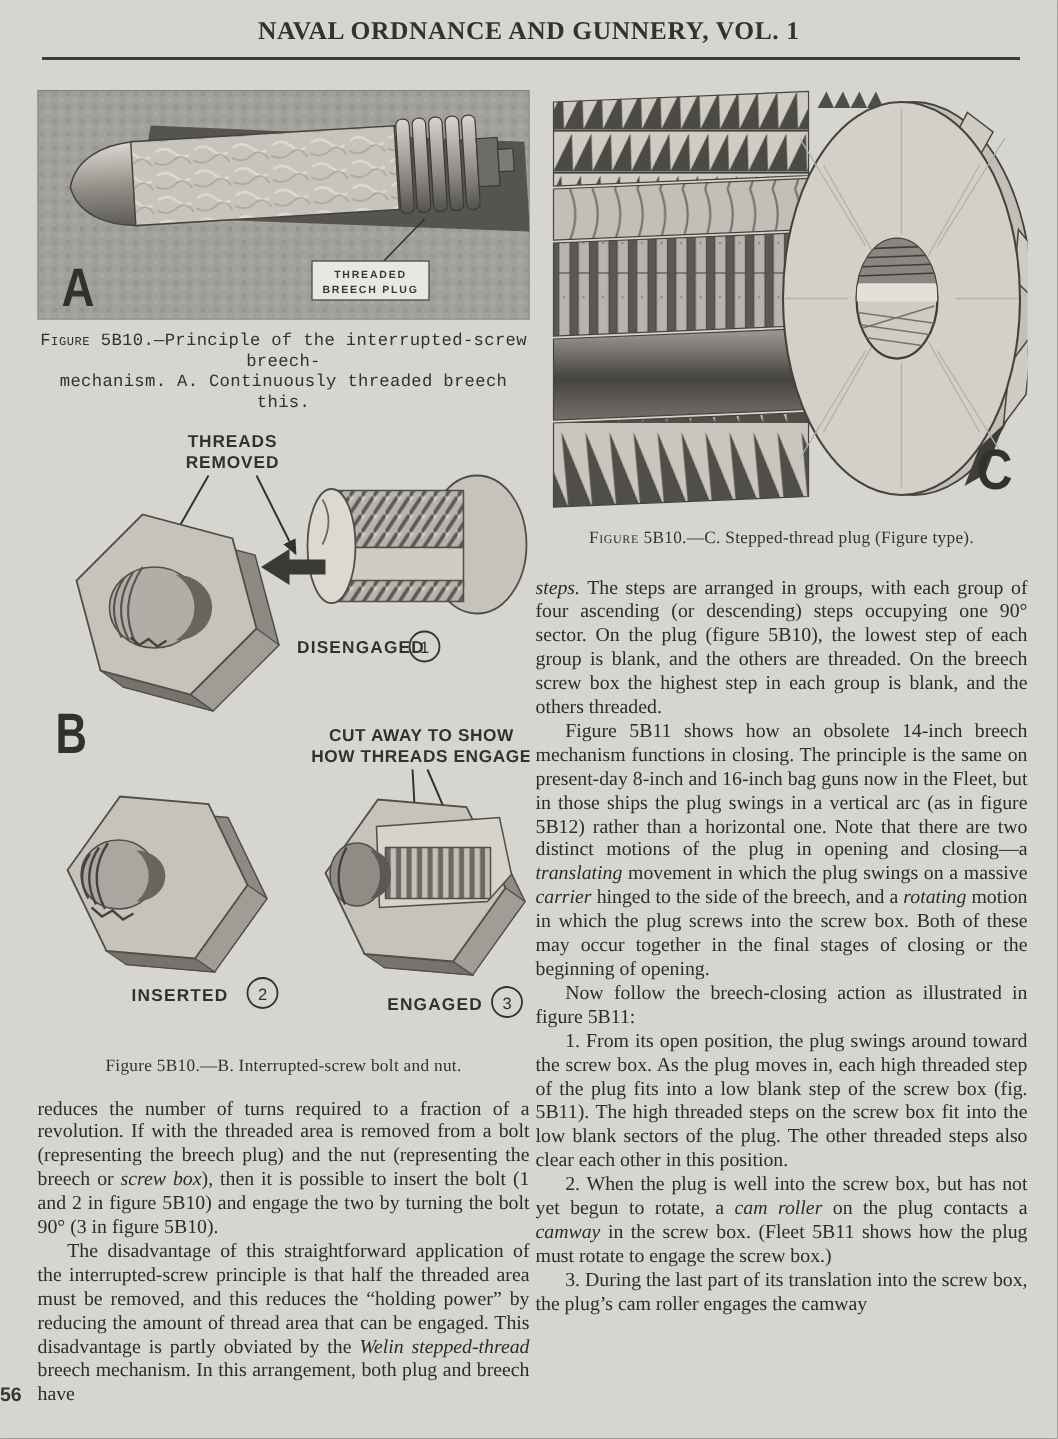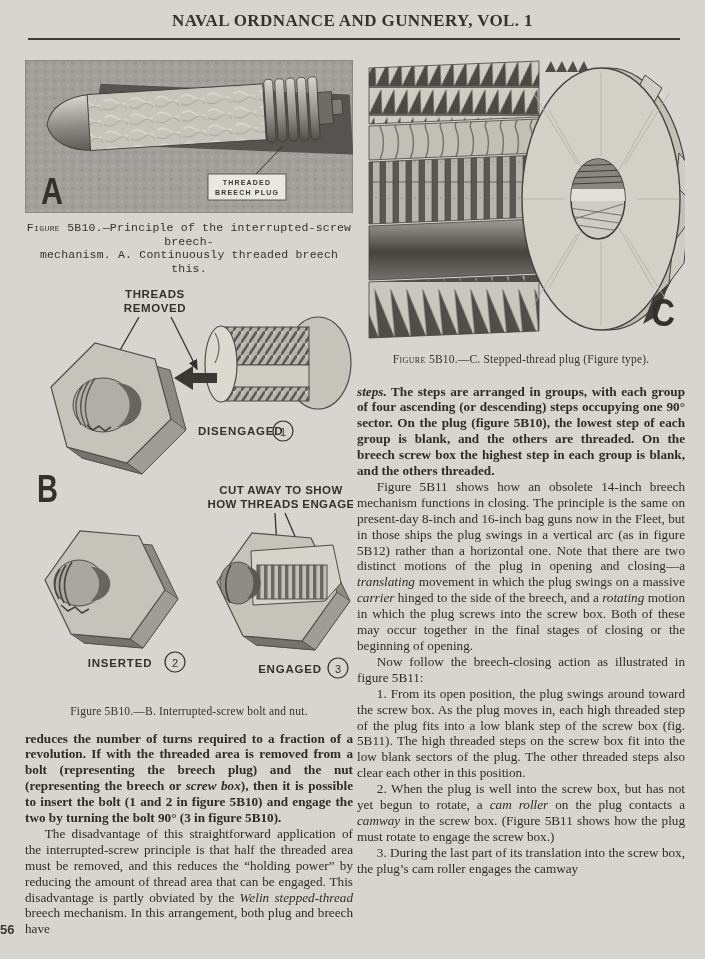--- a/index.html
+++ b/index.html
@@ -35,21 +35,21 @@
   .sc { font-variant:small-caps; letter-spacing:.4px; }
   .cap-a { margin-top:8px;font-family:Liberation Mono, monospace; }
   .cap-b { margin-top:22px; }
   .cap-c { margin-top:8px; }
   .bodytext {
     text-align:justify;
     font-size:13.2px; line-height:15.9px;
     color:#2e2c29;
   }
   .bodytext p { text-indent:1.5em; }
-  .bodytext p.noindent { text-indent:0;font-weight:bold; }
+  .bodytext p.noindent { text-indent:0; }
   .bt-left  { margin-top:12px; }
   .bt-right { margin-top:17px; }
   .page-number {
     position:absolute; bottom:22px; left:0; width:100%;
     font-family:"Liberation Sans", sans-serif;
     font-weight:700; font-size:13px; color:#3a3835;
   }
   .figB { margin-top:8px; }
 </style>
 </head>
@@ -293,19 +293,19 @@
       <text x="294" y="268" font-family="Liberation Sans, sans-serif" font-size="38" font-weight="700" fill="#33312e" textLength="24" lengthAdjust="spacingAndGlyphs">C</text>
     </svg>
 
     <div class="caption cap-c"><span class="sc">Figure</span><span> 5B10.—C. Stepped-thread plug (Figure type).</span></div>
 
     <div class="bodytext bt-right">
       <p class="noindent"><i>steps.</i><span> The steps are arranged in groups, with each group of four ascending (or descending) steps occupying one 90° sector. On the plug (figure 5B10), the lowest step of each group is blank, and the others are threaded. On the breech screw box the highest step in each group is blank, and the others threaded.</span></p>
       <p><span>Figure 5B11 shows how an obsolete 14-inch breech mechanism functions in closing. The principle is the same on present-day 8-inch and 16-inch bag guns now in the Fleet, but in those ships the plug swings in a vertical arc (as in figure 5B12) rather than a horizontal one. Note that there are two distinct motions of the plug in opening and closing—a </span><i>translating</i><span> movement in which the plug swings on a massive </span><i>carrier</i><span> hinged to the side of the breech, and a </span><i>rotating</i><span> motion in which the plug screws into the screw box. Both of these may occur together in the final stages of closing or the beginning of opening.</span></p>
       <p><span>Now follow the breech-closing action as illustrated in figure 5B11:</span></p>
       <p><span>1. From its open position, the plug swings around toward the screw box. As the plug moves in, each high threaded step of the plug fits into a low blank step of the screw box (fig. 5B11). The high threaded steps on the screw box fit into the low blank sectors of the plug. The other threaded steps also clear each other in this position.</span></p>
-      <p><span>2. When the plug is well into the screw box, but has not yet begun to rotate, a </span><i>cam roller</i><span> on the plug contacts a </span><i>camway</i><span> in the screw box. (Figure 5B11 shows how the plug must rotate to engage the screw box.)</span></p>
+      <p><span>2. When the plug is well into the screw box, but has not yet begun to rotate, a </span><i>cam roller</i><span> on the plug contacts a </span><i>camway</i><span> in the screw box. (Fleet 5B11 shows how the plug must rotate to engage the screw box.)</span></p>
       <p><span>3. During the last part of its translation into the screw box, the plug’s cam roller engages the camway</span></p>
     </div>
   </div>
 
   <div class="page-number">56</div>
 </div>
 
 </body></html>

